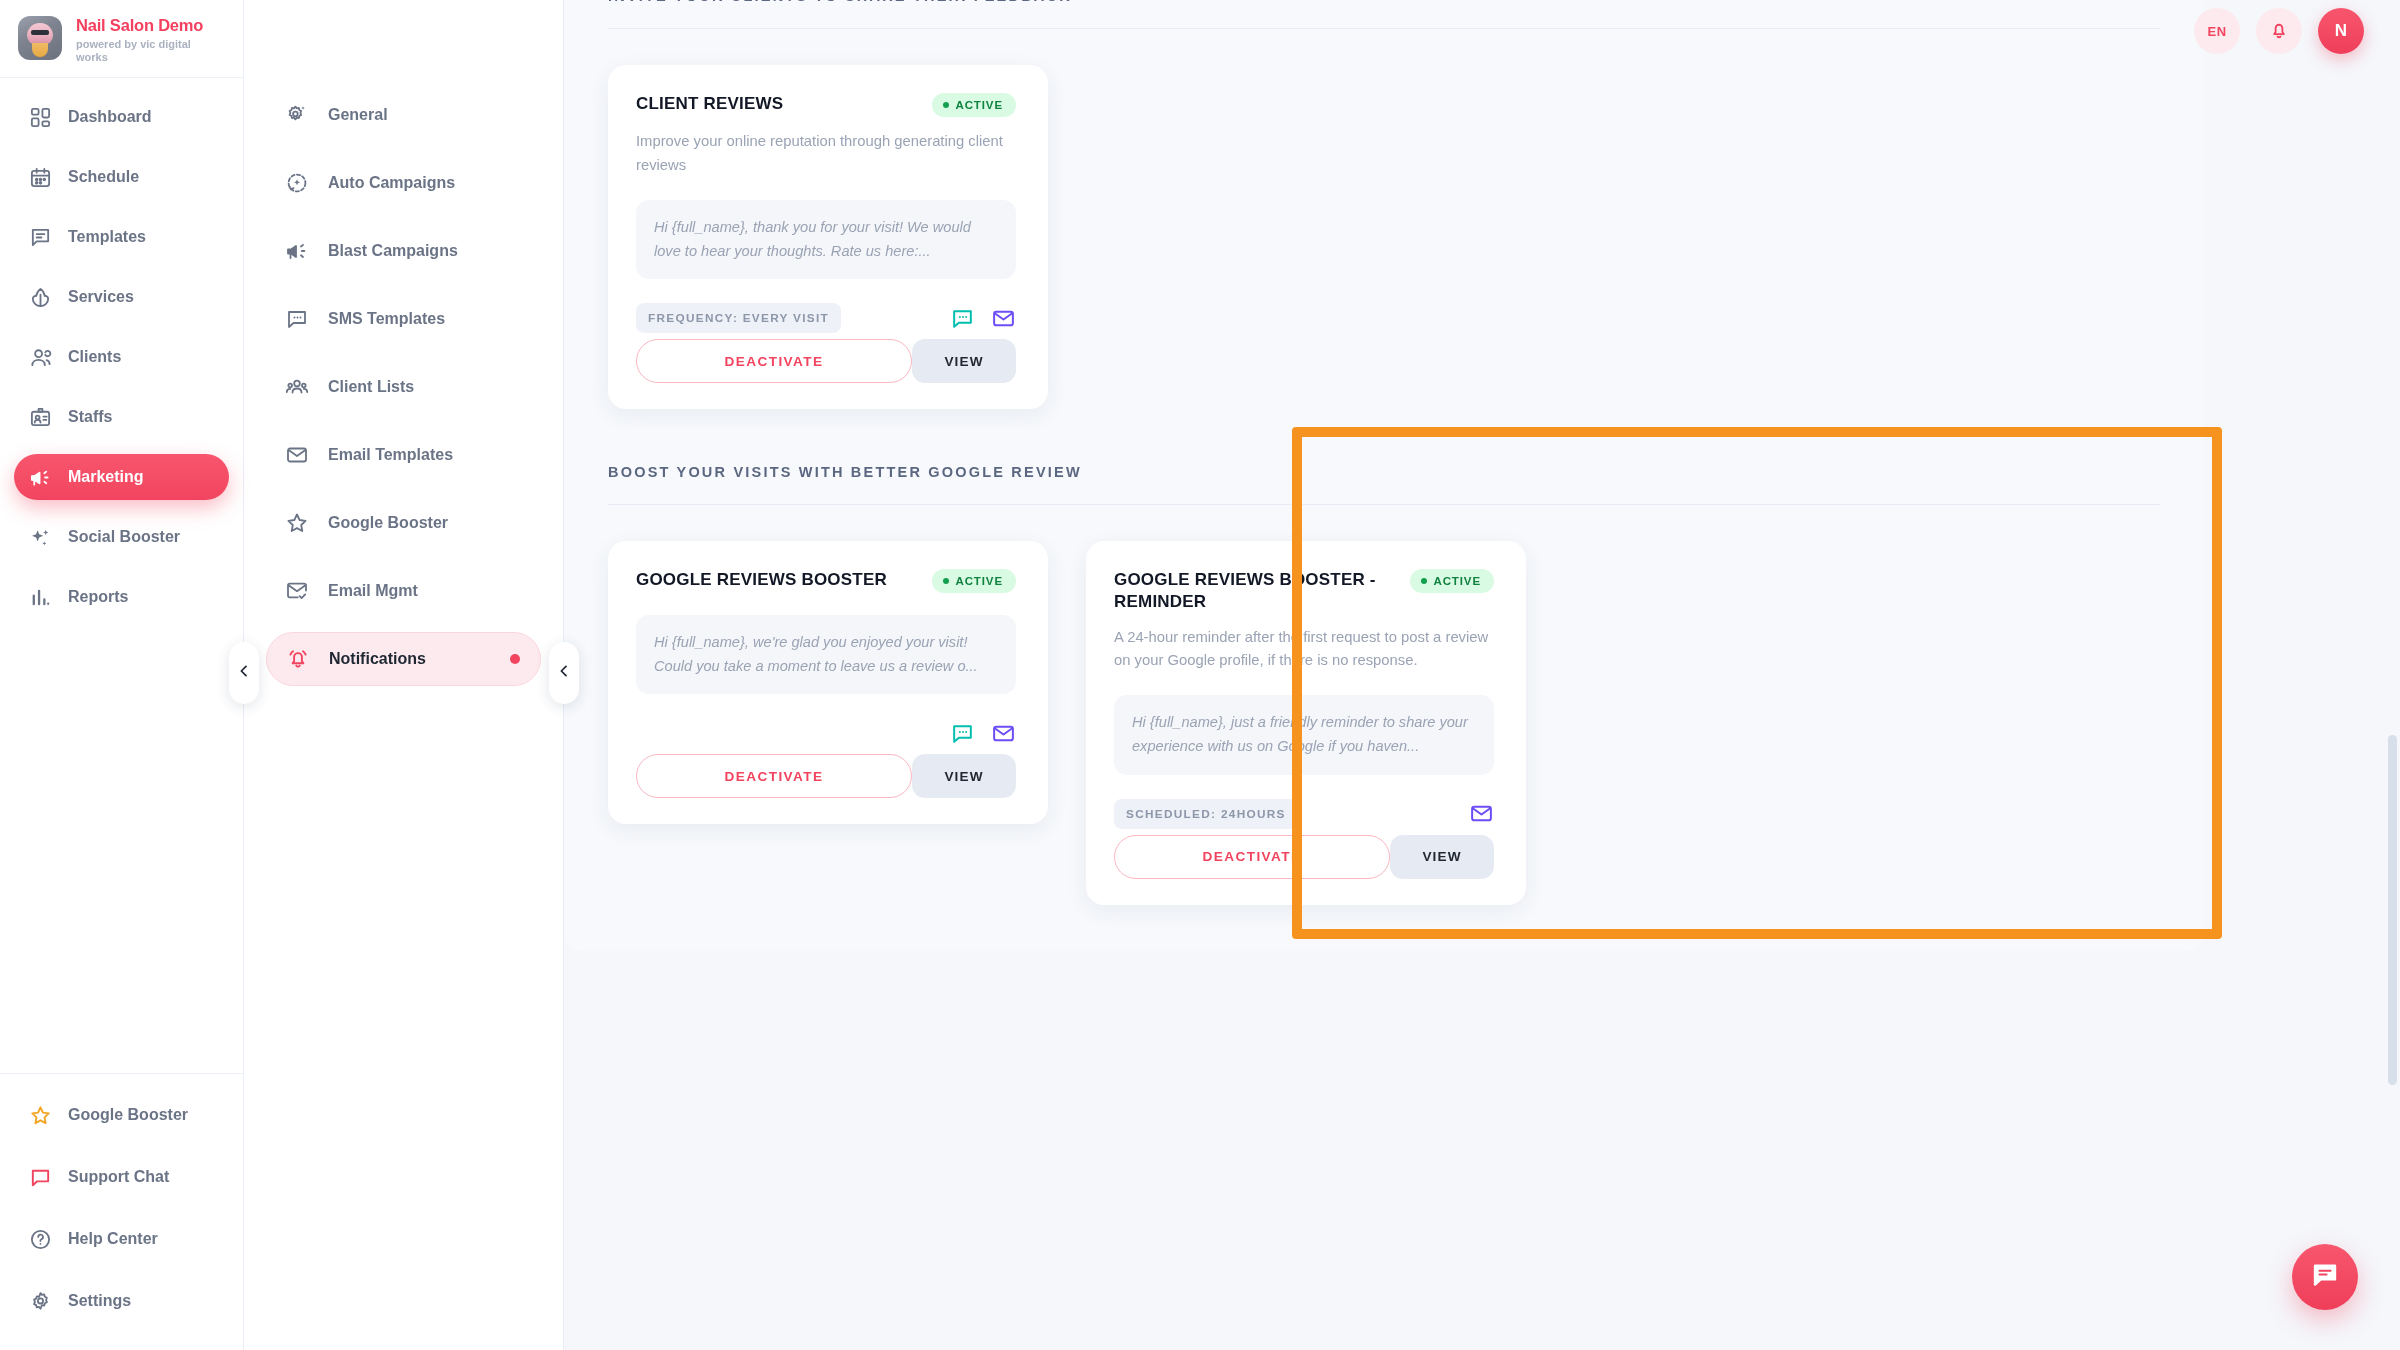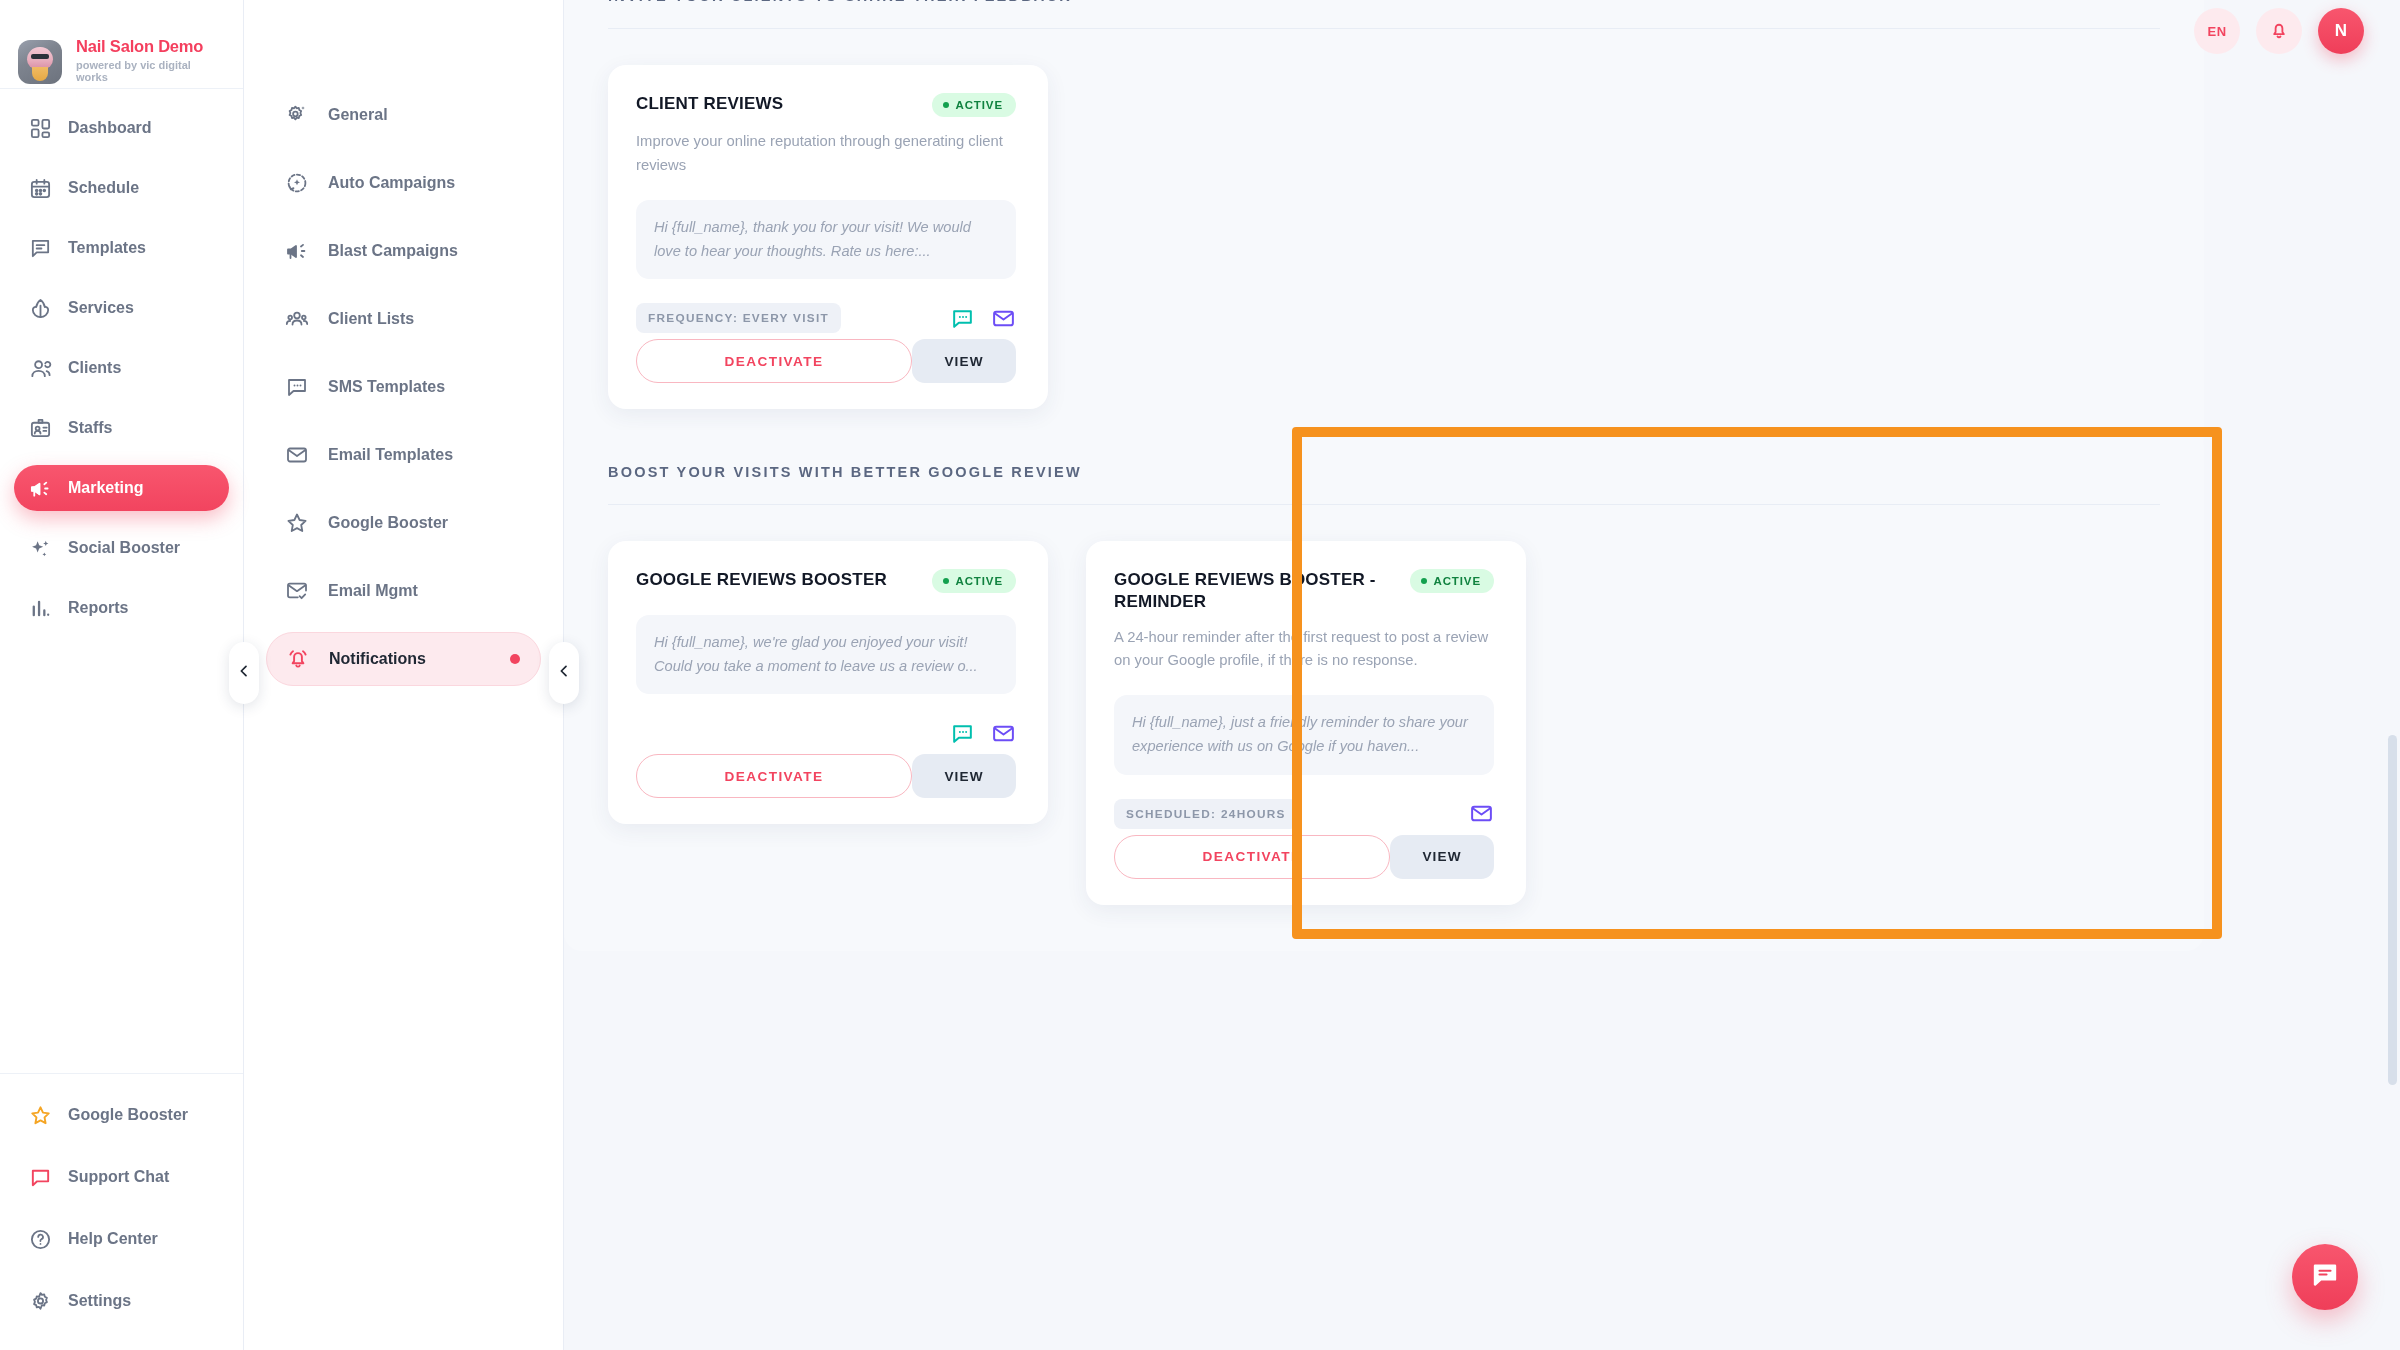--- a/index.html
+++ b/index.html
@@ -12,22 +12,22 @@
   .app { position: relative; width: 2400px; height: 1350px; display: flex; }
 
   
   .sidebar {
     width: 244px; height: 1350px; background: #ffffff;
     border-right: 1px solid #e9edf5;
     display: flex; flex-direction: column;
     position: relative; z-index: 5; flex: 0 0 244px;
   }
   .brand {
-    height: 89px; display: flex; align-items: flex-end; gap: 14px;
-    padding: 4px 18px; border-bottom: 1px solid #edf1f7;
+    height: 78px; display: flex; align-items: flex-start; gap: 14px;
+    padding: 16px 18px; border-bottom: 1px solid #edf1f7;
   }
   .brand-logo {
     width: 44px; height: 44px; border-radius: 12px; flex: 0 0 44px;
     background: linear-gradient(150deg,#9aa0ad 0%, #7e848f 40%, #6c727d 100%);
     position: relative; overflow: hidden;
   }
   .brand-logo::before {
     content:""; position:absolute; left:9px; top:7px; width:26px; height:22px;
     border-radius: 13px 13px 10px 10px;
     background: linear-gradient(180deg,#f3c9d4 0%, #e8aebd 60%, #d98fa6 100%);
@@ -395,40 +395,40 @@
           <svg viewBox="0 0 24 24" fill="none" stroke="currentColor" stroke-width="1.8" stroke-linecap="round" stroke-linejoin="round">
             <path d="M3 10.5h3l5-3.5v11l-5-3.5H3z" fill="currentColor" stroke="currentColor"></path>
             <path d="M5.5 15.5v3.5M16 7.5l2-1.6M16.8 12h2.6M16 16.3l2 1.7"></path>
           </svg>
         </span>
       <span>Blast Campaigns</span>
     </div>
     <div class="subnav-item">
       <span class="ico">
           <svg viewBox="0 0 24 24" fill="none" stroke="currentColor" stroke-width="1.8" stroke-linecap="round" stroke-linejoin="round">
+            <path d="M4 5h16v11H8.5L4 20z"></path>
+            <circle cx="9.5" cy="10.5" r=".95" fill="currentColor" stroke="none"></circle>
+            <circle cx="12.5" cy="10.5" r=".95" fill="currentColor" stroke="none"></circle>
+            <circle cx="15.5" cy="10.5" r=".95" fill="currentColor" stroke="none"></circle>
+          </svg>
+        </span>
+      <span>SMS Templates</span>
+    </div>
+    <div class="subnav-item">
+      <span class="ico">
+          <svg viewBox="0 0 24 24" fill="none" stroke="currentColor" stroke-width="1.8" stroke-linecap="round" stroke-linejoin="round">
             <circle cx="12" cy="8.5" r="2.8"></circle>
             <path d="M7.5 17.5c0-2.6 2-4 4.5-4s4.5 1.4 4.5 4"></path>
             <circle cx="5.2" cy="10.5" r="1.8"></circle>
             <path d="M1.8 17c0-2 1.4-3.1 3.4-3.1"></path>
             <circle cx="18.8" cy="10.5" r="1.8"></circle>
             <path d="M22.2 17c0-2-1.4-3.1-3.4-3.1"></path>
           </svg>
         </span>
       <span>Client Lists</span>
-    </div>
-    <div class="subnav-item">
-      <span class="ico">
-          <svg viewBox="0 0 24 24" fill="none" stroke="currentColor" stroke-width="1.8" stroke-linecap="round" stroke-linejoin="round">
-            <path d="M4 5h16v11H8.5L4 20z"></path>
-            <circle cx="9.5" cy="10.5" r=".95" fill="currentColor" stroke="none"></circle>
-            <circle cx="12.5" cy="10.5" r=".95" fill="currentColor" stroke="none"></circle>
-            <circle cx="15.5" cy="10.5" r=".95" fill="currentColor" stroke="none"></circle>
-          </svg>
-        </span>
-      <span>SMS Templates</span>
     </div>
     <div class="subnav-item">
       <span class="ico">
           <svg viewBox="0 0 24 24" fill="none" stroke="currentColor" stroke-width="1.8" stroke-linecap="round" stroke-linejoin="round">
             <rect x="3" y="5.5" width="18" height="13" rx="2"></rect>
             <path d="M3.6 7l8.4 6 8.4-6"></path>
           </svg>
         </span>
       <span>Email Templates</span>
     </div>

